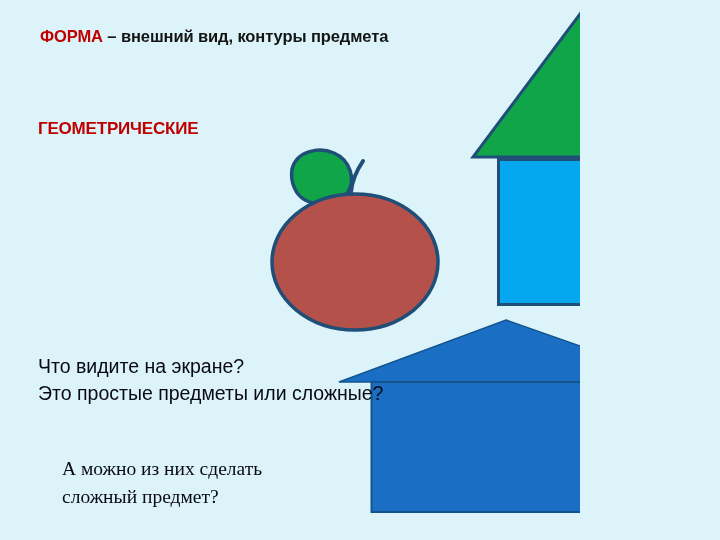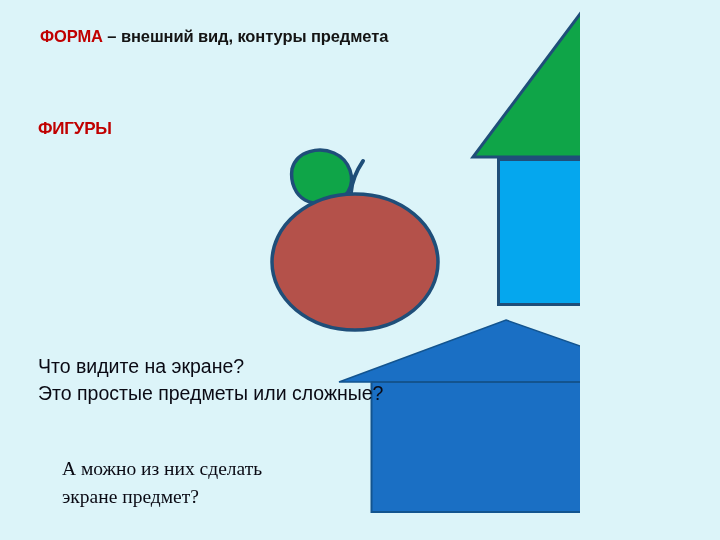--- a/index.html
+++ b/index.html
@@ -118,27 +118,27 @@
 
   </svg>
 
   <div class="text-layer">
 
     <div class="title-block">
       <span class="kw">ФОРМА</span><span> – внешний вид, контуры предмета</span>
     </div>
 
     <div class="subtitle-block">
-      <span class="line">ФИГУРЫ</span>
+      <span class="line">ГЕОМЕТРИЧЕСКИЕ</span>
     </div>
 
     <div class="question-block">
       <span class="line">Что видите на экране?</span>
       <span class="line">Это простые предметы или сложные?</span>
     </div>
 
     <div class="question-block-2">
       <span class="line">А можно из них сделать</span>
-      <span class="line">экране предмет?</span>
+      <span class="line">сложный предмет?</span>
     </div>
 
   </div>
 </div>
 
 </body></html>

